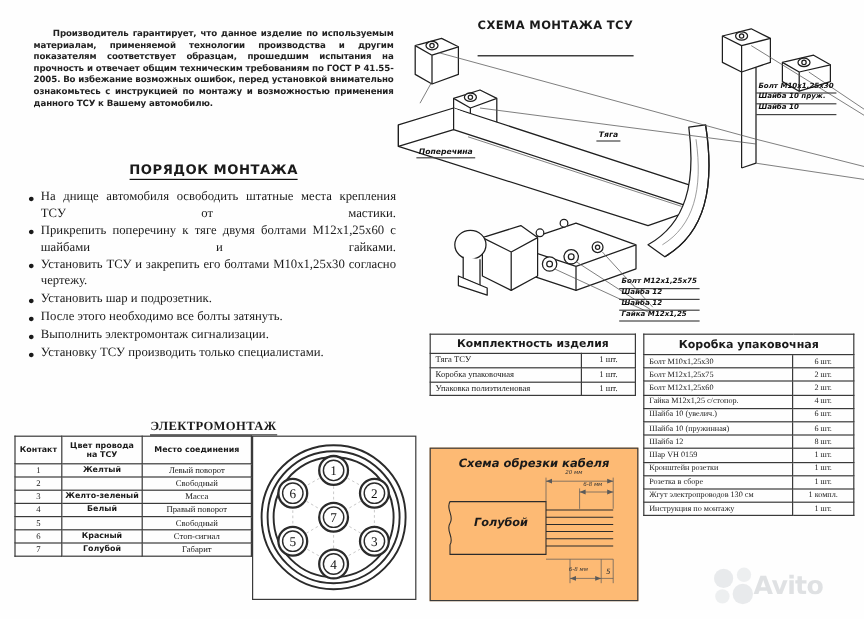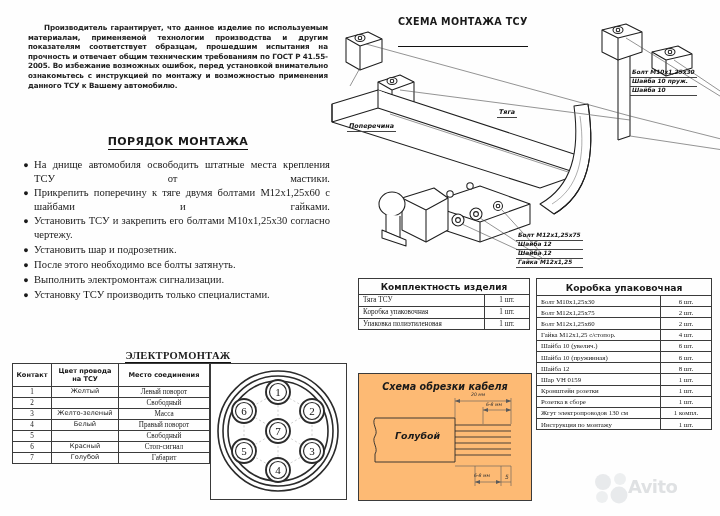--- a/index.html
+++ b/index.html
@@ -43,21 +43,21 @@
   .h-elec span{border-bottom:1.3px solid #111;padding-bottom:1px;}
 
   
   .etab{
     position:absolute;left:12px;top:363px;width:198px;
     border-collapse:collapse;font-size:7.4px;
   }
   .etab td,.etab th{border:0.9px solid #3a3a3a;text-align:center;padding:1px 2px;}
   .etab th{font-family:"DejaVu Sans", sans-serif;font-size:6.6px;font-weight:bold;line-height:8px;padding:3px 1px;}
   .etab td.n{width:34px;font-size:7.2px;}
-  .etab td.c{width:62px;font-weight:normal;font-family:"DejaVu Sans", sans-serif;font-size:6.6px;line-height:7.6px;}
+  .etab td.c{width:62px;font-weight:bold;font-family:"DejaVu Sans", sans-serif;font-size:6.6px;line-height:7.6px;}
   .etab td.p{font-size:7.2px;}
 
   
   .sockbox{position:absolute;left:210px;top:363px;width:135px;height:135px;border:1.1px solid #3a3a3a;background:#fff;}
   .sockbox svg{display:block;}
 
   
   .h-sch{
     position:absolute;left:398px;top:16px;
     font-family:"DejaVu Sans", sans-serif;font-weight:bold;font-size:9.6px;letter-spacing:0.3px;
@@ -108,21 +108,21 @@
   }
   .dim{position:absolute;font-family:"DejaVu Sans", sans-serif;font-style:italic;font-size:4.6px;color:#333;white-space:nowrap;}
 
   
   .wm{
     position:absolute;left:592px;top:470px;width:122px;height:40px;
     opacity:0.30;pointer-events:none;
   }
   .wm .t{
     position:absolute;left:36px;top:6px;
-    font-family:"DejaVu Sans", sans-serif;font-weight:bold;font-size:18px;
+    font-family:"DejaVu Sans", sans-serif;font-weight:bold;font-size:21px;
     color:#9aa0a6;letter-spacing:-0.6px;text-align:right;
   }
 </style>
 </head>
 <body>
 
 <div class="page">
 
   <div class="intro"><span class="ind"></span><span>Производитель гарантирует, что данное изделие по используемым материалам, применяемой технологии производства и другим показателям соответствует образцам, прошедшим испытания на прочность и отвечает общим техническим требованиям по ГОСТ Р 41.55-2005. Во избежание возможных ошибок,  перед установкой внимательно ознакомьтесь с инструкцией по монтажу и возможностью применения данного ТСУ к Вашему автомобилю.</span></div>
 

